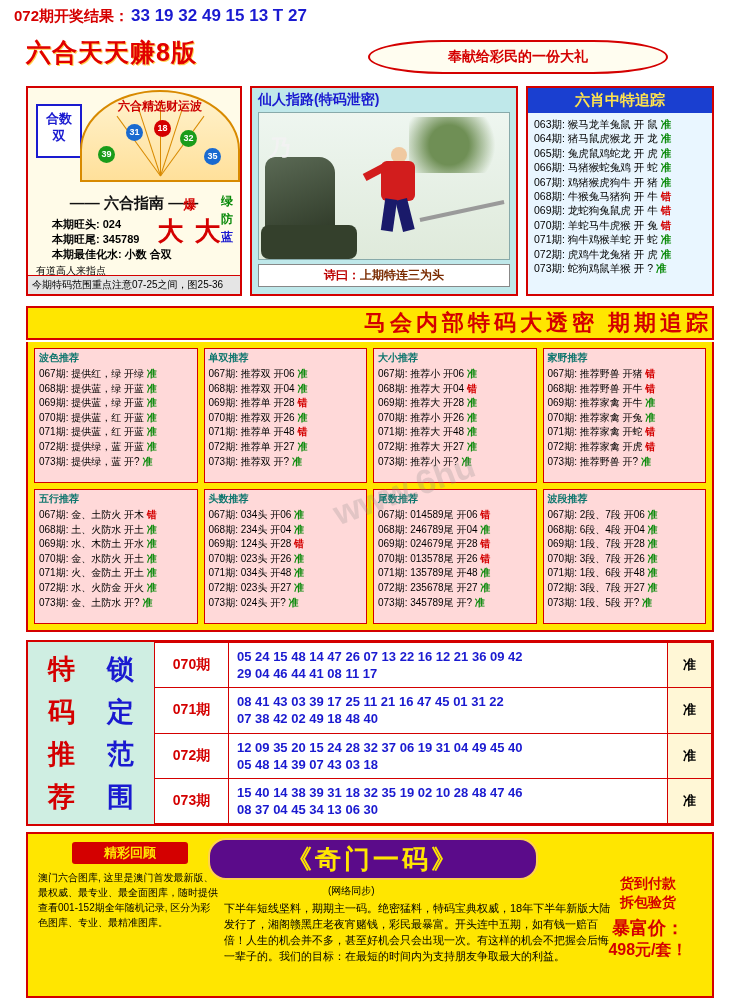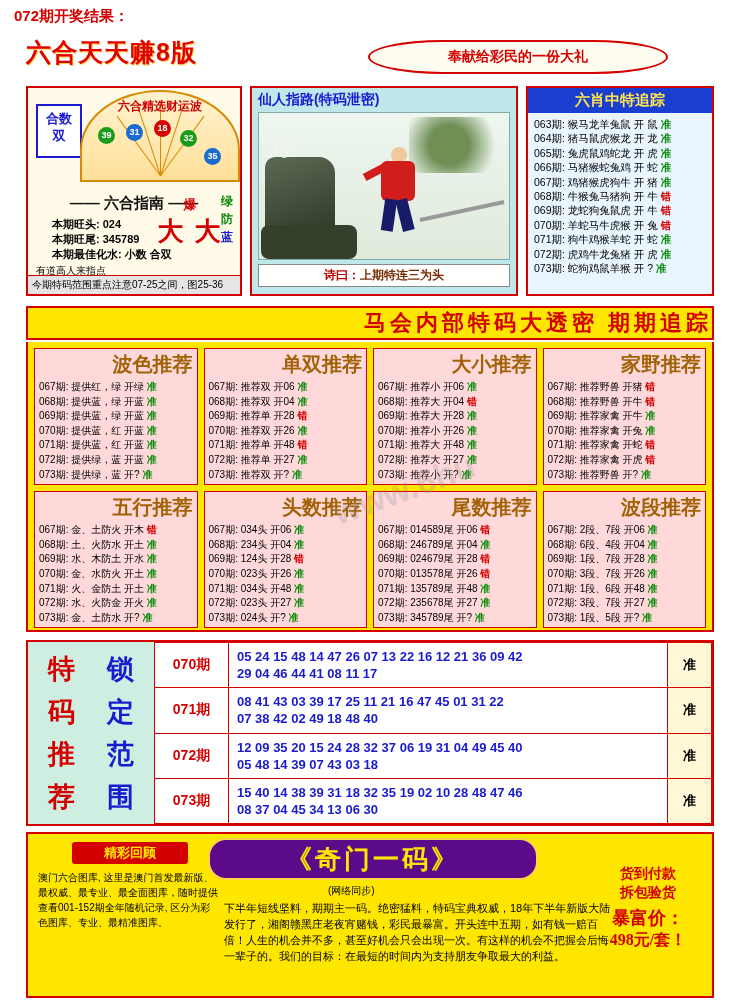--- a/index.html
+++ b/index.html
@@ -139,21 +139,21 @@
   }
   .banner span { color:#d40000; font-weight:bold; font-size:22px; letter-spacing:4px; }
 
   
   .recgrid {
     position:absolute; left:26px; top:342px; width:688px; height:290px;
     background:#ffe600; border:2px solid #d40000; border-top:none;
     padding:6px; display:grid; grid-template-columns:repeat(4,1fr); grid-template-rows:1fr 1fr; gap:6px;
   }
   .recbox { background:#ffd9d9; border:1px solid #d40000; padding:2px 4px; }
-  .recbox h4 { margin:0 0 2px 0; text-align:right; color:#a16207; font-size:20px; font-weight:bold; }
+  .recbox h4 { margin:0 0 2px 0; text-align:left; color:#0f766e; font-size:10px; font-weight:bold; }
   .recbox .row { font-size:10px; line-height:14.6px; white-space:nowrap; color:#000; }
 
   
   .lockwrap {
     position:absolute; left:26px; top:640px; width:688px; height:186px;
     border:2px solid #d40000; background:#cfeee2;
     display:flex;
   }
   .lockleft { width:126px; display:flex; padding:6px 4px; }
   .lockleft .c1, .lockleft .c2 {
@@ -185,59 +185,60 @@
   }
   .ftitle span { color:#ffe600; font-weight:bold; font-size:26px; letter-spacing:3px; }
   .fsub { position:absolute; left:300px; top:50px; font-size:10px; color:#000; }
   .fleft {
     position:absolute; left:10px; top:36px; width:180px; font-size:10px; line-height:15px; color:#000;
   }
   .fmain {
     position:absolute; left:196px; top:66px; width:392px; font-size:11px; line-height:16px; color:#000;
   }
   .fright {
-    position:absolute; right:6px; top:30px; width:116px; text-align:center;font-family:Liberation Serif, serif;
+    position:absolute; right:6px; top:40px; width:116px; text-align:center;
   }
   .fright .l1 { color:#d40000; font-weight:bold; font-size:14px; line-height:19px;}
   .fright .l2 { color:#d40000; font-weight:bold; font-size:18px; margin-top:4px;}
   .fright .l3 { color:#d40000; font-weight:bold; font-size:16px; }
 
   .wm {
     position:absolute; left:330px; top:470px; font-size:34px; color:rgba(140,140,140,.25);
     transform:rotate(-20deg); pointer-events:none; font-weight:bold;
   }
 </style>
 </head>
 <body>
 
 <div class="page">
 
   <div class="topbar">
     <span class="lbl">072期开奖结果：</span>
+    <span class="nums">33 19 32 49 15 13 T 27</span>
   </div>
 
   <div class="masthead">
     <div class="logo">六合天天赚8版</div>
     <div class="ribbon">
       <span>奉献给彩民的一份大礼</span>
     </div>
   </div>
 
   <div class="panelA">
     <div class="fanwrap">
       <div class="fan-label">合数<br>双</div>
       <div class="fan">
         <div class="arc"></div>
         <div class="rib" style="transform:rotate(-36deg)"></div>
         <div class="rib" style="transform:rotate(-18deg)"></div>
         <div class="rib" style="transform:rotate(0deg)"></div>
         <div class="rib" style="transform:rotate(18deg)"></div>
         <div class="rib" style="transform:rotate(36deg)"></div>
         <div class="title">六合精选财运波</div>
-        <div class="ball" style="left:18px;top:37px;background:#1a9c1a">39</div>
+        <div class="ball" style="left:18px;top:56px;background:#1a9c1a">39</div>
         <div class="ball" style="left:46px;top:34px;background:#1a6ad0">31</div>
         <div class="ball" style="left:74px;top:30px;background:#d40000">18</div>
         <div class="ball" style="left:100px;top:40px;background:#1a9c1a">32</div>
         <div class="ball" style="left:124px;top:58px;background:#1a6ad0">35</div>
       </div>
     </div>
 
     <div class="guide">—— 六合指南 ——</div>
 
     <div class="lines">

